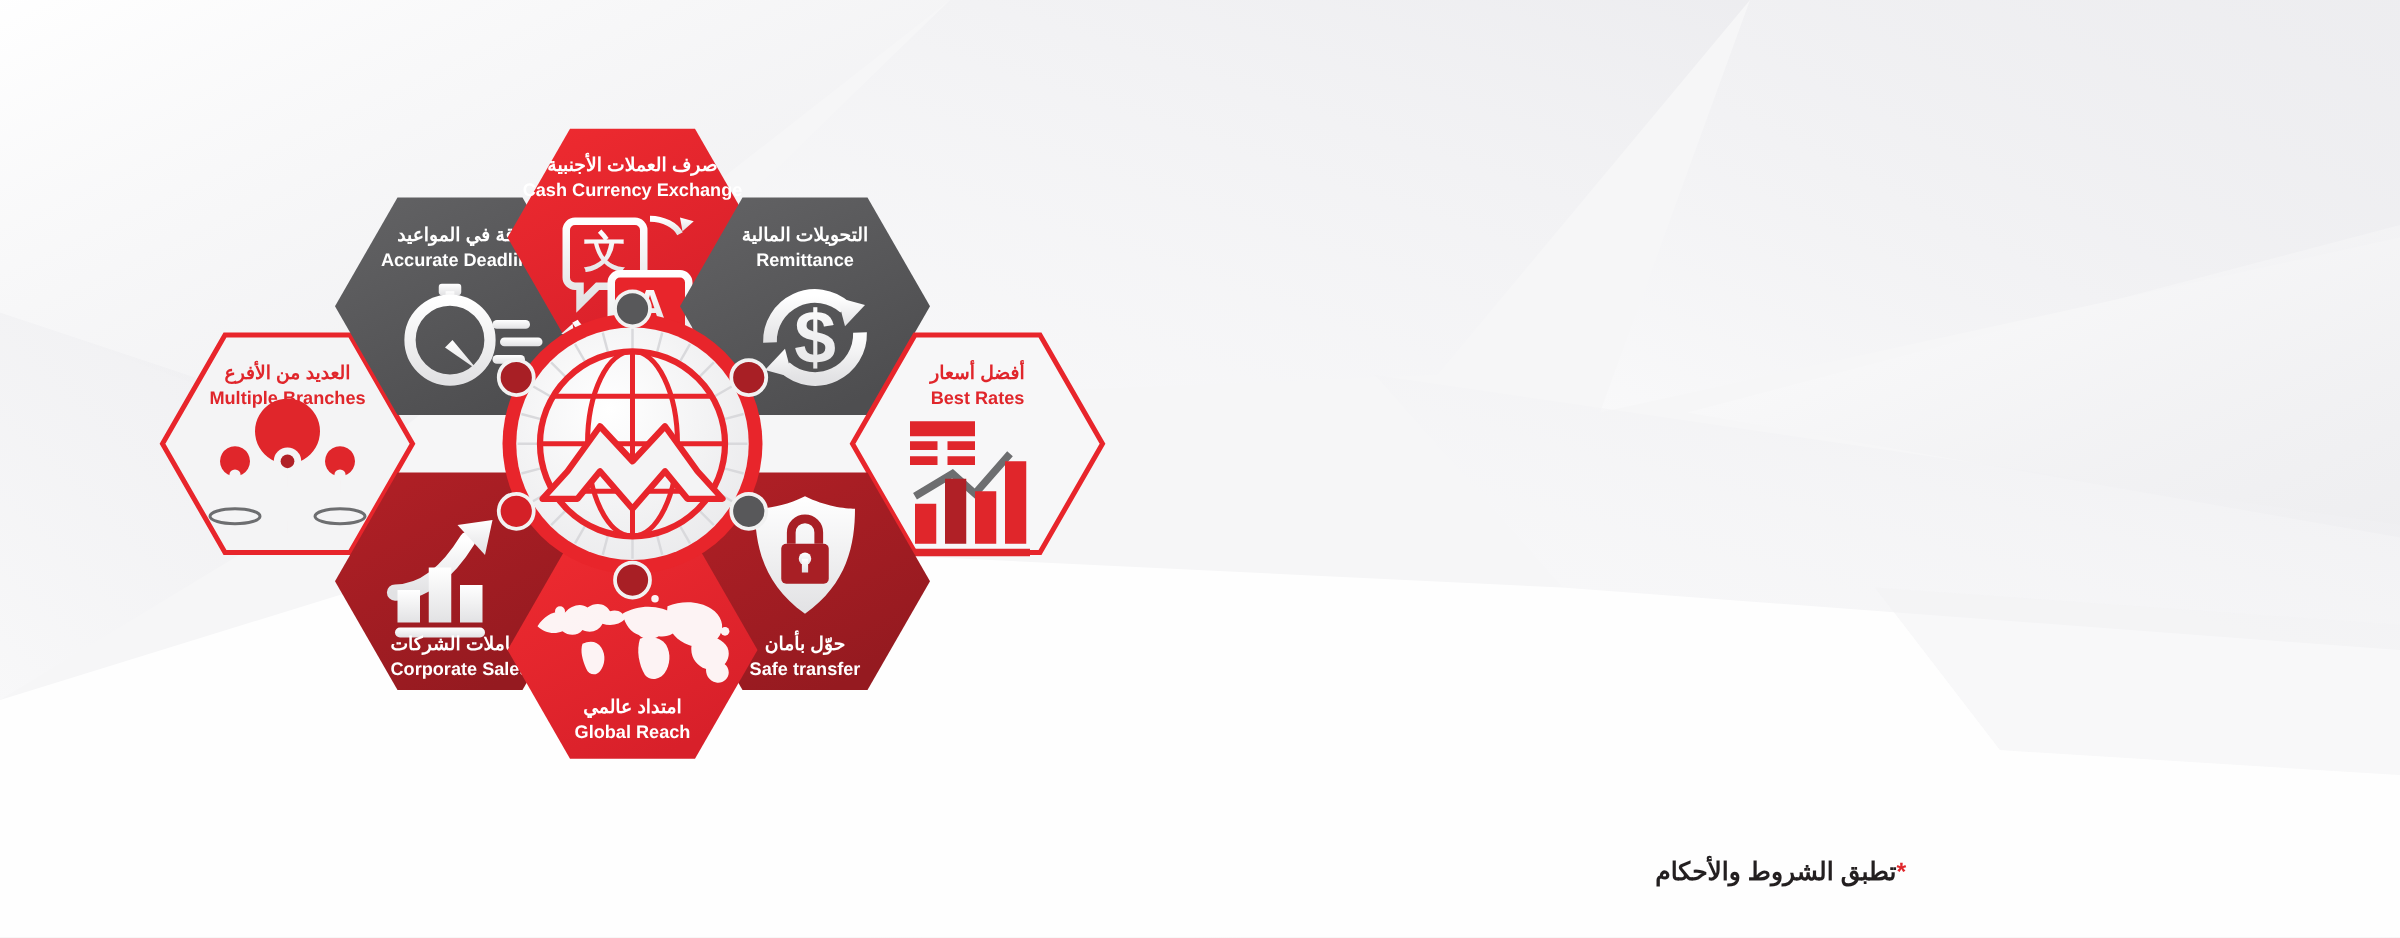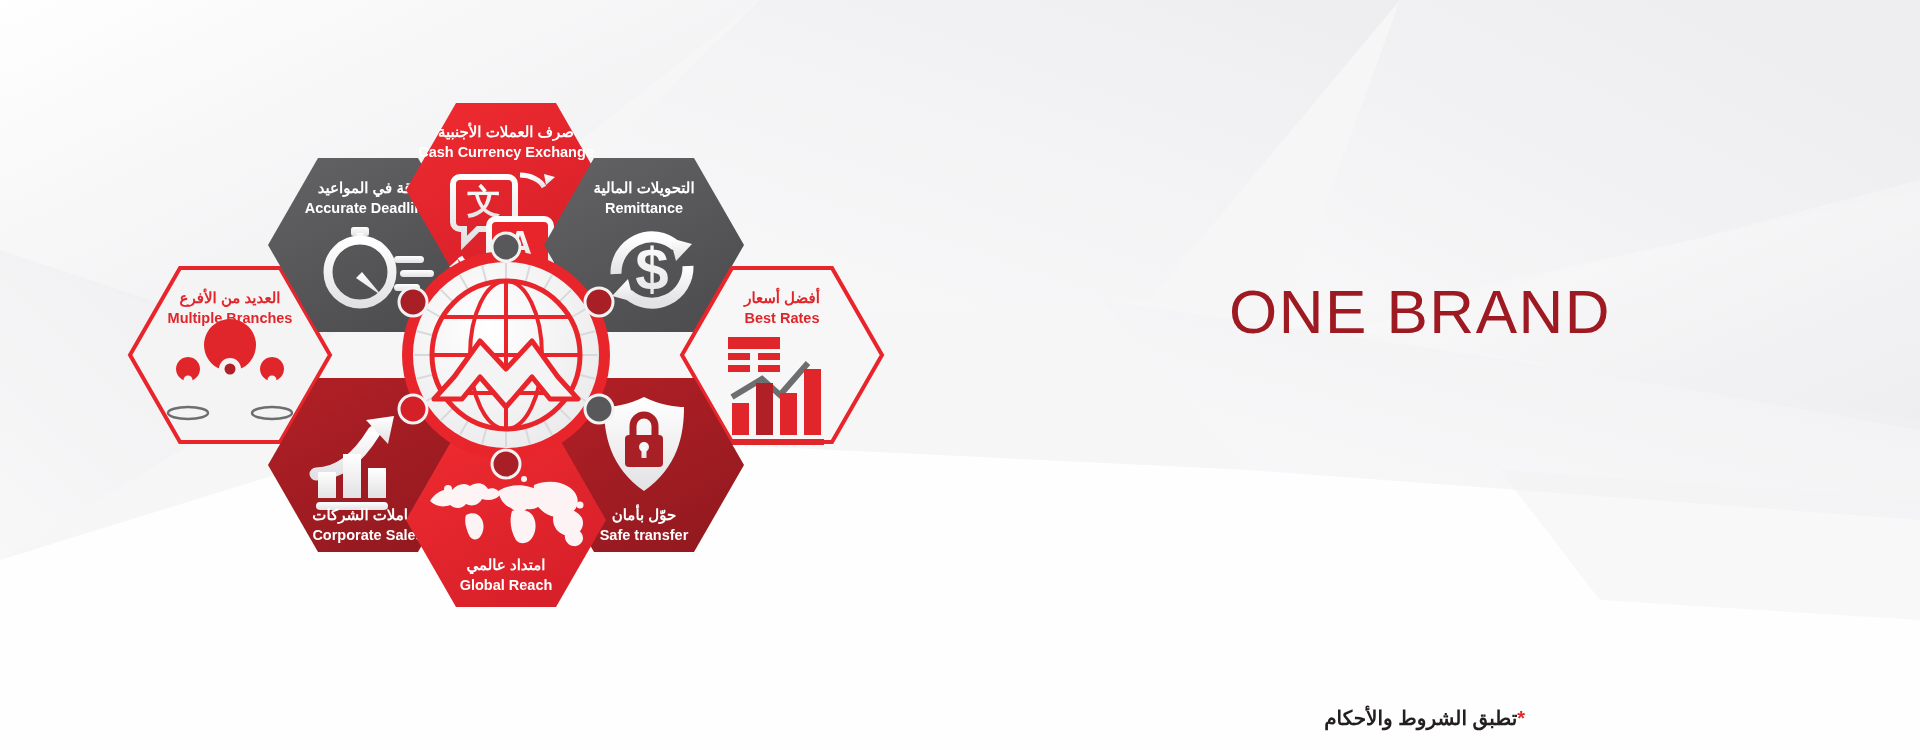--- a/index.html
+++ b/index.html
@@ -41,21 +41,21 @@
     line-height: 1.05;
     letter-spacing: -0.5px;
     font-weight: bold;
     color: #e0262b;
     white-space: nowrap;
   }
 
   
   #disclaimer {
     position: absolute;
-    right: 395px; bottom: 20px;
+    right: 395px; bottom: 40px;
     font-size: 20px;
     font-weight: bold;
     color: #231f20;
     direction: rtl;
     white-space: nowrap;
   }
   #disclaimer .star { color: #e0262b; }
 </style>
 </head>
 <body>
@@ -290,18 +290,17 @@
     <circle cx="489" cy="247" r="14" fill="#a81f25" stroke="#f2f2f2" stroke-width="3"></circle>
     <circle cx="489" cy="354" r="14" fill="#58585a" stroke="#f2f2f2" stroke-width="3"></circle>
     <circle cx="396" cy="409" r="14" fill="#a81f25" stroke="#f2f2f2" stroke-width="3"></circle>
     <circle cx="303" cy="354" r="14" fill="#d42027" stroke="#f2f2f2" stroke-width="3"></circle>
     <circle cx="303" cy="247" r="14" fill="#a81f25" stroke="#f2f2f2" stroke-width="3"></circle>
   </g>
 </svg>
 </div>
 
 <div id="headline">
-  <div id="one-brand">ONE BRAND</div>
 </div>
 
 <div id="disclaimer">
   <span class="star">*</span><span>تطبق الشروط والأحكام</span>
 </div>
 
 </body></html>

